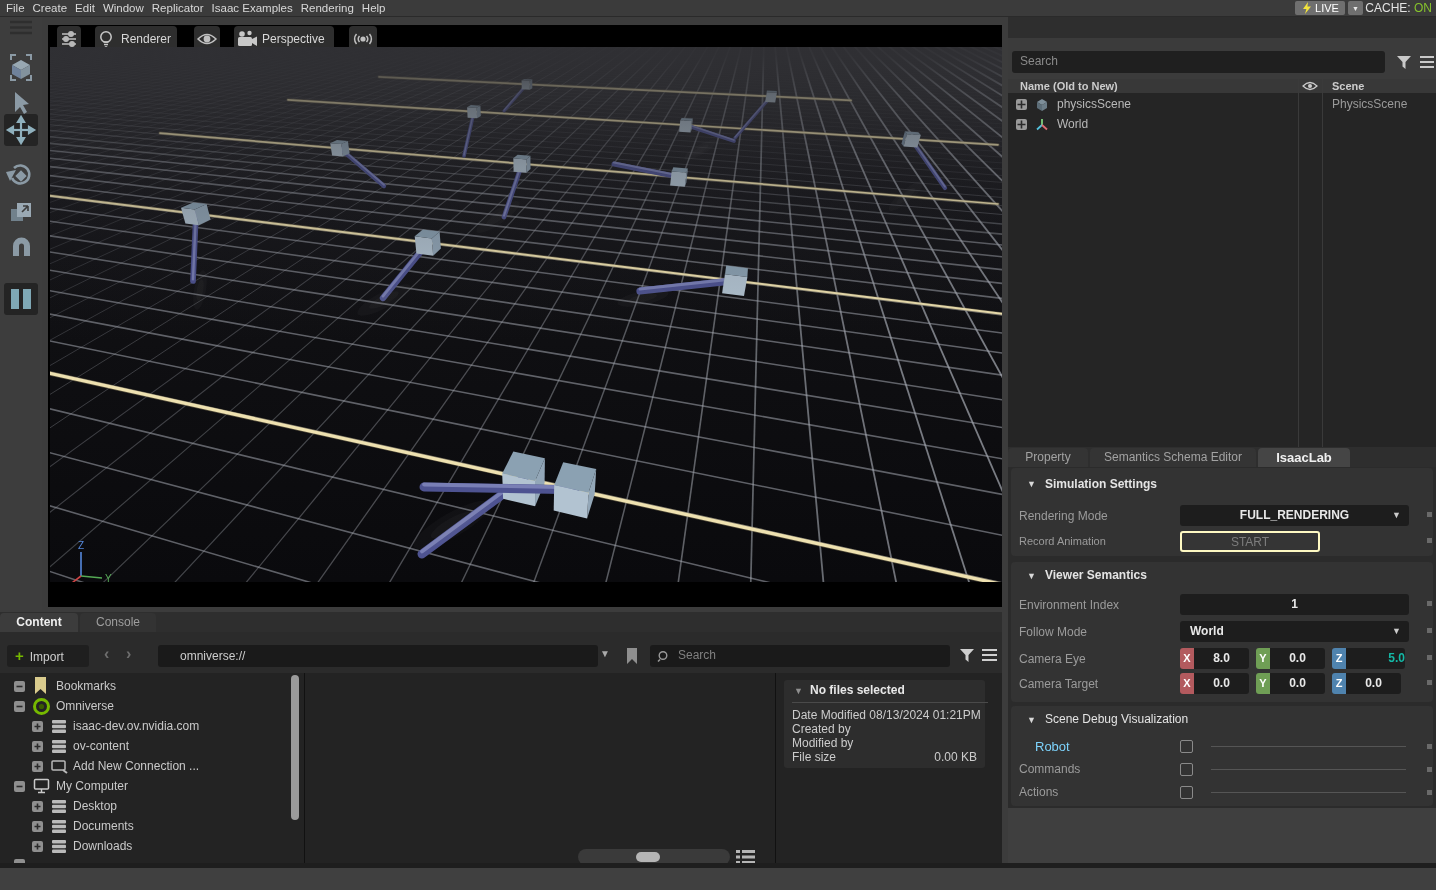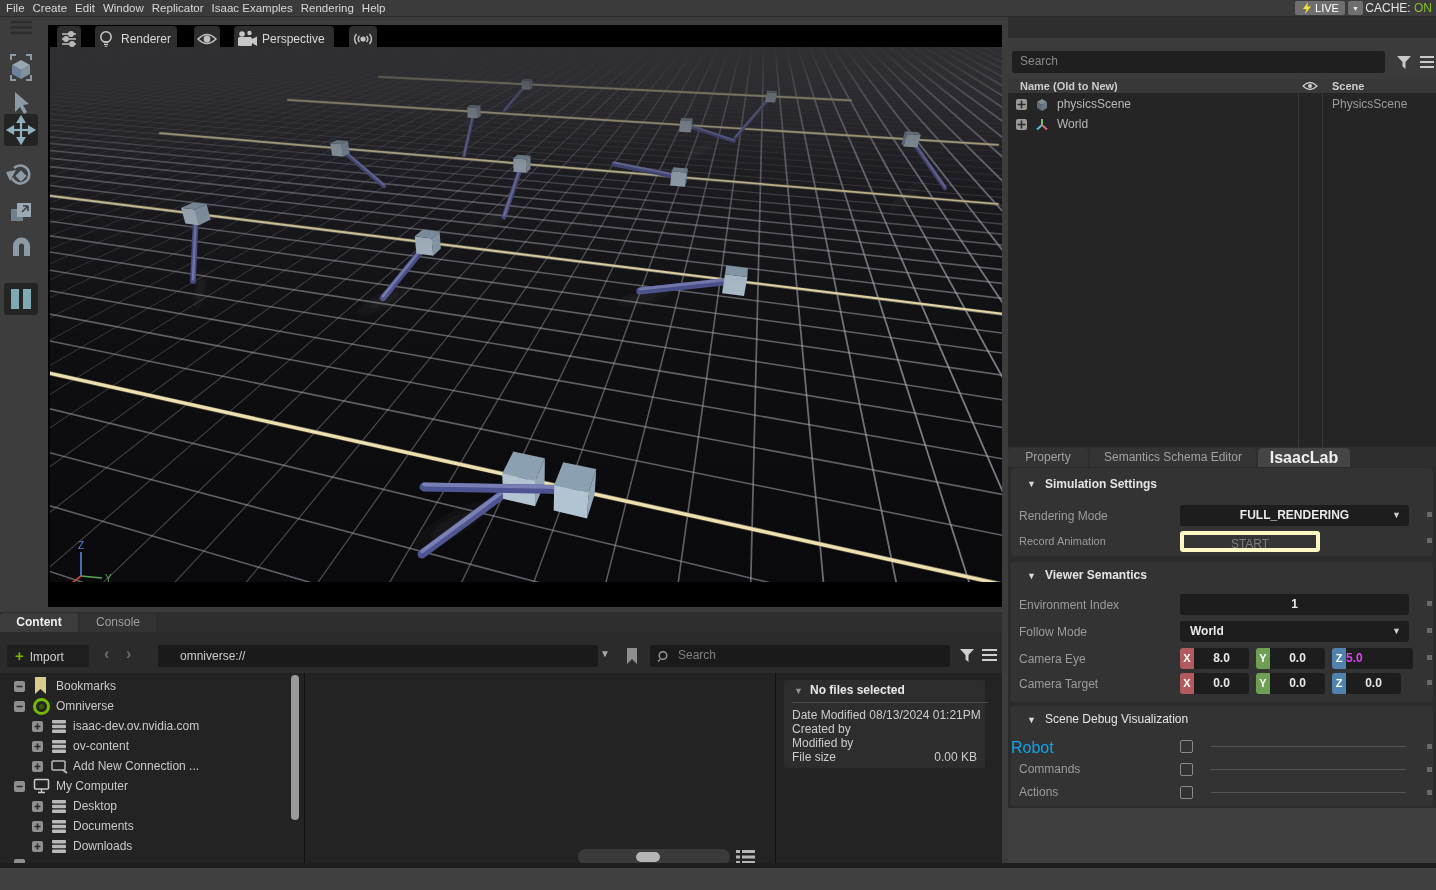--- a/index.html
+++ b/index.html
@@ -565,72 +565,72 @@
             <path d="M8 8 L13 12.5" stroke="#e06c75"></path>
           </g>
         </svg>
 <span class="abs" style="left:49px;top:2px">World</span>
 </div>
 </div>
 
 <div class="abs" style="left:0;top:430px;width:428px;height:20px;background:#2e2e2e">
 <div class="abs" style="left:0;top:1px;width:80px;height:19px;background:#343434;border-radius:4px 4px 0 0;color:#a2a2a2;font-size:12px;text-align:center;line-height:19px">Property</div>
 <div class="abs" style="left:82px;top:1px;width:166px;height:19px;background:#343434;border-radius:4px 4px 0 0;color:#a2a2a2;font-size:12px;text-align:center;line-height:19px">Semantics Schema Editor</div>
-<div class="abs" style="left:250px;top:1px;width:92px;height:19px;background:#454545;border-radius:4px 4px 0 0;color:#f0f0f0;font-size:16px;font-weight:bold;text-align:center;line-height:19px">IsaacLab</div>
+<div class="abs" style="left:250px;top:1px;width:92px;height:19px;background:#454545;border-radius:4px 4px 0 0;color:#f0f0f0;font-size:13px;font-weight:bold;text-align:center;line-height:19px">IsaacLab</div>
 </div>
 <div class="abs" style="left:0;top:450px;width:428px;height:341px;background:#2b2b2b">
 
 <div class="abs" style="left:3px;top:1px;width:422px;height:88px;background:#333333;border-radius:4px">
 <span class="abs" style="left:16px;top:11px;color:#d8d8d8;font-size:9px">▼</span>
 <span class="abs" style="left:34px;top:9px;color:#e4e4e4;font-size:12px;font-weight:bold">Simulation Settings</span>
 <span class="abs" style="left:8px;top:41px;color:#9b9b9b;font-size:12px">Rendering Mode</span>
 <div class="abs" style="left:169px;top:37px;width:229px;height:21px;background:#1d1d1d;border-radius:3px;color:#e8e8e8;font-size:12px;font-weight:bold;text-align:center;line-height:21px">FULL_RENDERING
 <span style="position:absolute;right:8px;top:0;color:#cccccc;font-size:9px">▼</span></div>
 <div class="abs" style="left:416px;top:44px;width:5px;height:5px;background:#6a6a6a"></div>
 <span class="abs" style="left:8px;top:67px;color:#9b9b9b;font-size:11px">Record Animation</span>
-<div class="abs" style="left:169px;top:63px;width:140px;height:21px;background:#353535;border:4px solid #fef9c3;border-radius:3px;color:#7d7d7d;font-size:12px;text-align:center;line-height:19px">START</div>
+<div class="abs" style="left:169px;top:63px;width:140px;height:21px;background:#353535;border:2px solid #fef9c3;border-radius:3px;color:#7d7d7d;font-size:12px;text-align:center;line-height:19px">START</div>
 <div class="abs" style="left:416px;top:70px;width:5px;height:5px;background:#6a6a6a"></div>
 </div>
 
 <div class="abs" style="left:3px;top:95px;width:422px;height:140px;background:#333333;border-radius:4px">
 <span class="abs" style="left:16px;top:9px;color:#d8d8d8;font-size:9px">▼</span>
 <span class="abs" style="left:34px;top:6px;color:#e4e4e4;font-size:12px;font-weight:bold">Viewer Semantics</span>
 <span class="abs" style="left:8px;top:36px;color:#9b9b9b;font-size:12px">Environment Index</span>
 <div class="abs" style="left:169px;top:32px;width:229px;height:21px;background:#1d1d1d;border-radius:3px;color:#e8e8e8;font-size:12px;font-weight:bold;text-align:center;line-height:21px">1</div>
 <div class="abs" style="left:416px;top:39px;width:5px;height:5px;background:#6a6a6a"></div>
 <span class="abs" style="left:8px;top:63px;color:#9b9b9b;font-size:12px">Follow Mode</span>
 <div class="abs" style="left:169px;top:59px;width:229px;height:21px;background:#1d1d1d;border-radius:3px;color:#e8e8e8;font-size:12px;font-weight:bold;line-height:21px;padding-left:10px">World
 <span style="position:absolute;right:8px;top:0;color:#cccccc;font-size:9px">▼</span></div>
 <div class="abs" style="left:416px;top:66px;width:5px;height:5px;background:#6a6a6a"></div>
 <span class="abs" style="left:8px;top:90px;color:#9b9b9b;font-size:12px">Camera Eye</span>
 <div class="abs" style="left:169px;top:86px;width:229px;height:21px">
 <div class="abs" style="left:0;top:0;width:14px;height:21px;background:#b35a5e;border-radius:3px 0 0 3px;color:#fff;font-size:11px;font-weight:bold;text-align:center;line-height:21px">X</div>
 <div class="abs" style="left:14px;top:0;width:55px;height:21px;background:#1d1d1d;border-radius:0 3px 3px 0;color:#e8e8e8;font-size:12px;font-weight:bold;text-align:center;line-height:21px">8.0</div>
 <div class="abs" style="left:76px;top:0;width:14px;height:21px;background:#6f9e55;border-radius:3px 0 0 3px;color:#fff;font-size:11px;font-weight:bold;text-align:center;line-height:21px">Y</div>
 <div class="abs" style="left:90px;top:0;width:55px;height:21px;background:#1d1d1d;border-radius:0 3px 3px 0;color:#e8e8e8;font-size:12px;font-weight:bold;text-align:center;line-height:21px">0.0</div>
 <div class="abs" style="left:152px;top:0;width:14px;height:21px;background:#4f83ae;border-radius:3px 0 0 3px;color:#fff;font-size:11px;font-weight:bold;text-align:center;line-height:21px">Z</div>
-<div class="abs" style="left:166px;top:0;width:67px;height:21px;background:#1d1d1d;border-radius:0 3px 3px 0;color:#d946ef;font-size:12px;font-weight:bold;text-align:left;line-height:21px">5.0</div>
+<div class="abs" style="left:166px;top:0;width:59px;height:21px;background:#1d1d1d;border-radius:0 3px 3px 0;color:#14b8a6;font-size:12px;font-weight:bold;text-align:right;line-height:21px">5.0</div>
 </div>
 <div class="abs" style="left:416px;top:93px;width:5px;height:5px;background:#6a6a6a"></div>
 <span class="abs" style="left:8px;top:115px;color:#9b9b9b;font-size:12px">Camera Target</span>
 <div class="abs" style="left:169px;top:111px;width:229px;height:21px">
 <div class="abs" style="left:0;top:0;width:14px;height:21px;background:#b35a5e;border-radius:3px 0 0 3px;color:#fff;font-size:11px;font-weight:bold;text-align:center;line-height:21px">X</div>
 <div class="abs" style="left:14px;top:0;width:55px;height:21px;background:#1d1d1d;border-radius:0 3px 3px 0;color:#e8e8e8;font-size:12px;font-weight:bold;text-align:center;line-height:21px">0.0</div>
 <div class="abs" style="left:76px;top:0;width:14px;height:21px;background:#6f9e55;border-radius:3px 0 0 3px;color:#fff;font-size:11px;font-weight:bold;text-align:center;line-height:21px">Y</div>
 <div class="abs" style="left:90px;top:0;width:55px;height:21px;background:#1d1d1d;border-radius:0 3px 3px 0;color:#e8e8e8;font-size:12px;font-weight:bold;text-align:center;line-height:21px">0.0</div>
 <div class="abs" style="left:152px;top:0;width:14px;height:21px;background:#4f83ae;border-radius:3px 0 0 3px;color:#fff;font-size:11px;font-weight:bold;text-align:center;line-height:21px">Z</div>
 <div class="abs" style="left:166px;top:0;width:55px;height:21px;background:#1d1d1d;border-radius:0 3px 3px 0;color:#e8e8e8;font-size:12px;font-weight:bold;text-align:center;line-height:21px">0.0</div>
 </div>
 <div class="abs" style="left:416px;top:118px;width:5px;height:5px;background:#6a6a6a"></div>
 </div>
 
 <div class="abs" style="left:3px;top:239px;width:422px;height:100px;background:#333333;border-radius:4px">
 <span class="abs" style="left:16px;top:9px;color:#d8d8d8;font-size:9px">▼</span>
 <span class="abs" style="left:34px;top:6px;color:#e4e4e4;font-size:12px;font-weight:normal">Scene Debug Visualization</span>
-<span class="abs" style="left:0;top:33px;color:#0ea5e9;font-size:16px">Robot</span>
+<span class="abs" style="left:24px;top:33px;color:#7dd3fc;font-size:13px">Robot</span>
 <div class="abs" style="left:169px;top:34px;width:13px;height:13px;border:1.5px solid #8a8a8a;border-radius:2px"></div>
 <div class="abs" style="left:200px;top:40px;width:195px;height:1px;background:#555555"></div>
 <div class="abs" style="left:416px;top:38px;width:5px;height:5px;background:#6a6a6a"></div>
 <span class="abs" style="left:8px;top:56px;color:#9b9b9b;font-size:12px">Commands</span>
 <div class="abs" style="left:169px;top:57px;width:13px;height:13px;border:1.5px solid #8a8a8a;border-radius:2px"></div>
 <div class="abs" style="left:200px;top:63px;width:195px;height:1px;background:#555555"></div>
 <div class="abs" style="left:416px;top:61px;width:5px;height:5px;background:#6a6a6a"></div>
 <span class="abs" style="left:8px;top:79px;color:#9b9b9b;font-size:12px">Actions</span>
 <div class="abs" style="left:169px;top:80px;width:13px;height:13px;border:1.5px solid #8a8a8a;border-radius:2px"></div>
 <div class="abs" style="left:200px;top:86px;width:195px;height:1px;background:#555555"></div>

